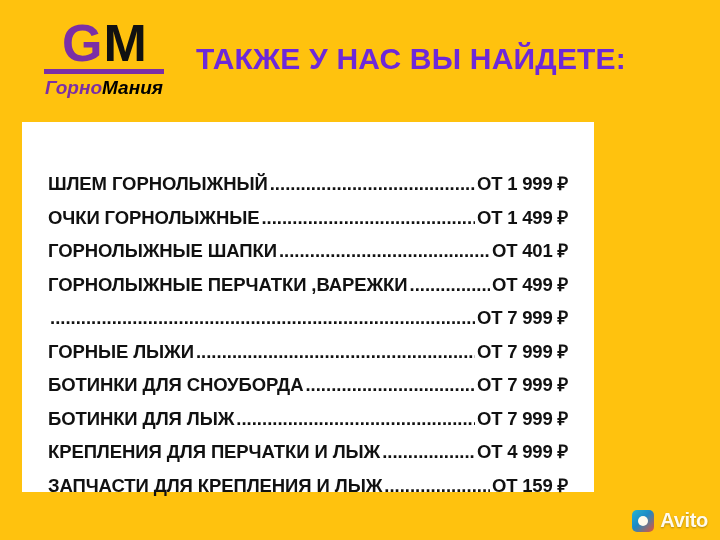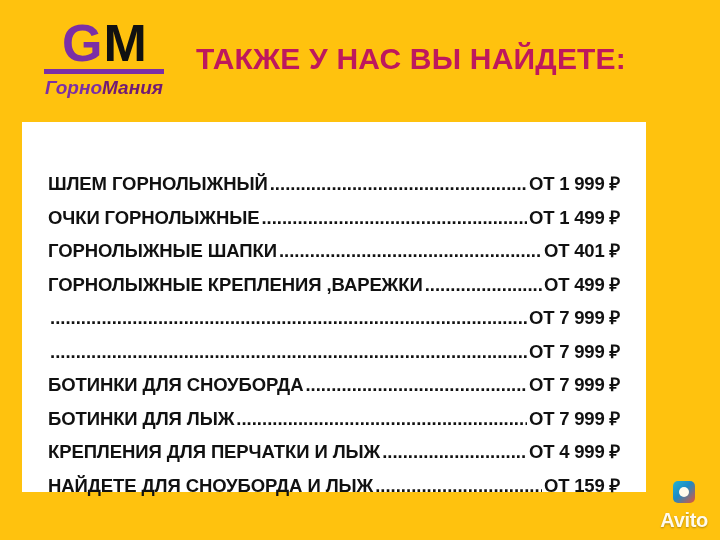--- a/index.html
+++ b/index.html
@@ -61,35 +61,35 @@
     margin: 1px 0 3px 0;
   }
   .logo-word {
     font-size: 19px;
     font-weight: 700;
     font-style: italic;
     color: #7B2FA6;
     letter-spacing: 0px;
     white-space: nowrap;
   }
-  .logo-word .wm { color: #701a75; }
+  .logo-word .wm { color: #000000; }
   .headline {
     margin-left: 22px;
     font-size: 30px;
     font-weight: 700;
-    color: #be185d;
+    color: #6d28d9;
     letter-spacing: 0.2px;
     white-space: nowrap;
   }
   
   .card {
     position: absolute;
     left: 22px;
     top: 122px;
-    width: 624px;
+    width: 572px;
     height: 370px;
     background: #FFFFFF;
     box-sizing: border-box;
     padding: 22px 26px 18px 26px;
   }
   .row {
     display: flex;
     align-items: baseline;
     height: 33.5px;
     font-size: 18.5px;
@@ -119,21 +119,20 @@
   }
   
   .watermark {
     position: absolute;
     right: 12px;
     bottom: 8px;
     display: flex;
     align-items: center;
     gap: 6px;
     opacity: 0.92;
-    flex-direction: column;
   }
   .wm-logo {
     width: 22px;
     height: 22px;
     border-radius: 5px;
     background: linear-gradient(135deg, #14B3E0 0%, #0A86D6 45%, #E64B38 100%);
     position: relative;
     flex: 0 0 auto;
   }
   .wm-logo::after {
@@ -185,49 +184,50 @@
       <span class="name">ОЧКИ ГОРНОЛЫЖНЫЕ</span>
       <span class="dots">...........................................................................................................</span>
       <span class="price">ОТ 1 499 ₽</span>
     </div>
     <div class="row">
       <span class="name">ГОРНОЛЫЖНЫЕ ШАПКИ</span>
       <span class="dots">...........................................................................................................</span>
       <span class="price">ОТ 401 ₽</span>
     </div>
     <div class="row">
-      <span class="name">ГОРНОЛЫЖНЫЕ КРЕПЛЕНИЯ ,ВАРЕЖКИ</span>
+      <span class="name">ГОРНОЛЫЖНЫЕ ПЕРЧАТКИ ,ВАРЕЖКИ</span>
       <span class="dots">...........................................................................................................</span>
       <span class="price">ОТ 499 ₽</span>
     </div>
     <div class="row">
       <span class="dots">...........................................................................................................</span>
       <span class="price">ОТ 7 999 ₽</span>
     </div>
     <div class="row">
+      <span class="name">ГОРНЫЕ ЛЫЖИ</span>
       <span class="dots">...........................................................................................................</span>
       <span class="price">ОТ 7 999 ₽</span>
     </div>
     <div class="row">
       <span class="name">БОТИНКИ ДЛЯ СНОУБОРДА</span>
       <span class="dots">...........................................................................................................</span>
       <span class="price">ОТ 7 999 ₽</span>
     </div>
     <div class="row">
       <span class="name">БОТИНКИ ДЛЯ ЛЫЖ</span>
       <span class="dots">...........................................................................................................</span>
       <span class="price">ОТ 7 999 ₽</span>
     </div>
     <div class="row">
       <span class="name">КРЕПЛЕНИЯ ДЛЯ ПЕРЧАТКИ И ЛЫЖ</span>
       <span class="dots">...........................................................................................................</span>
       <span class="price">ОТ 4 999 ₽</span>
     </div>
     <div class="row">
-      <span class="name">НАЙДЕТЕ ДЛЯ СНОУБОРДА И ЛЫЖ</span>
+      <span class="name">ЗАПЧАСТИ ДЛЯ КРЕПЛЕНИЯ И ЛЫЖ</span>
       <span class="dots">...........................................................................................................</span>
       <span class="price">ОТ 159 ₽</span>
     </div>
   </div>
 
   <div class="watermark">
     <div class="wm-logo"></div>
     <div class="wm-text">Avito</div>
   </div>
 

